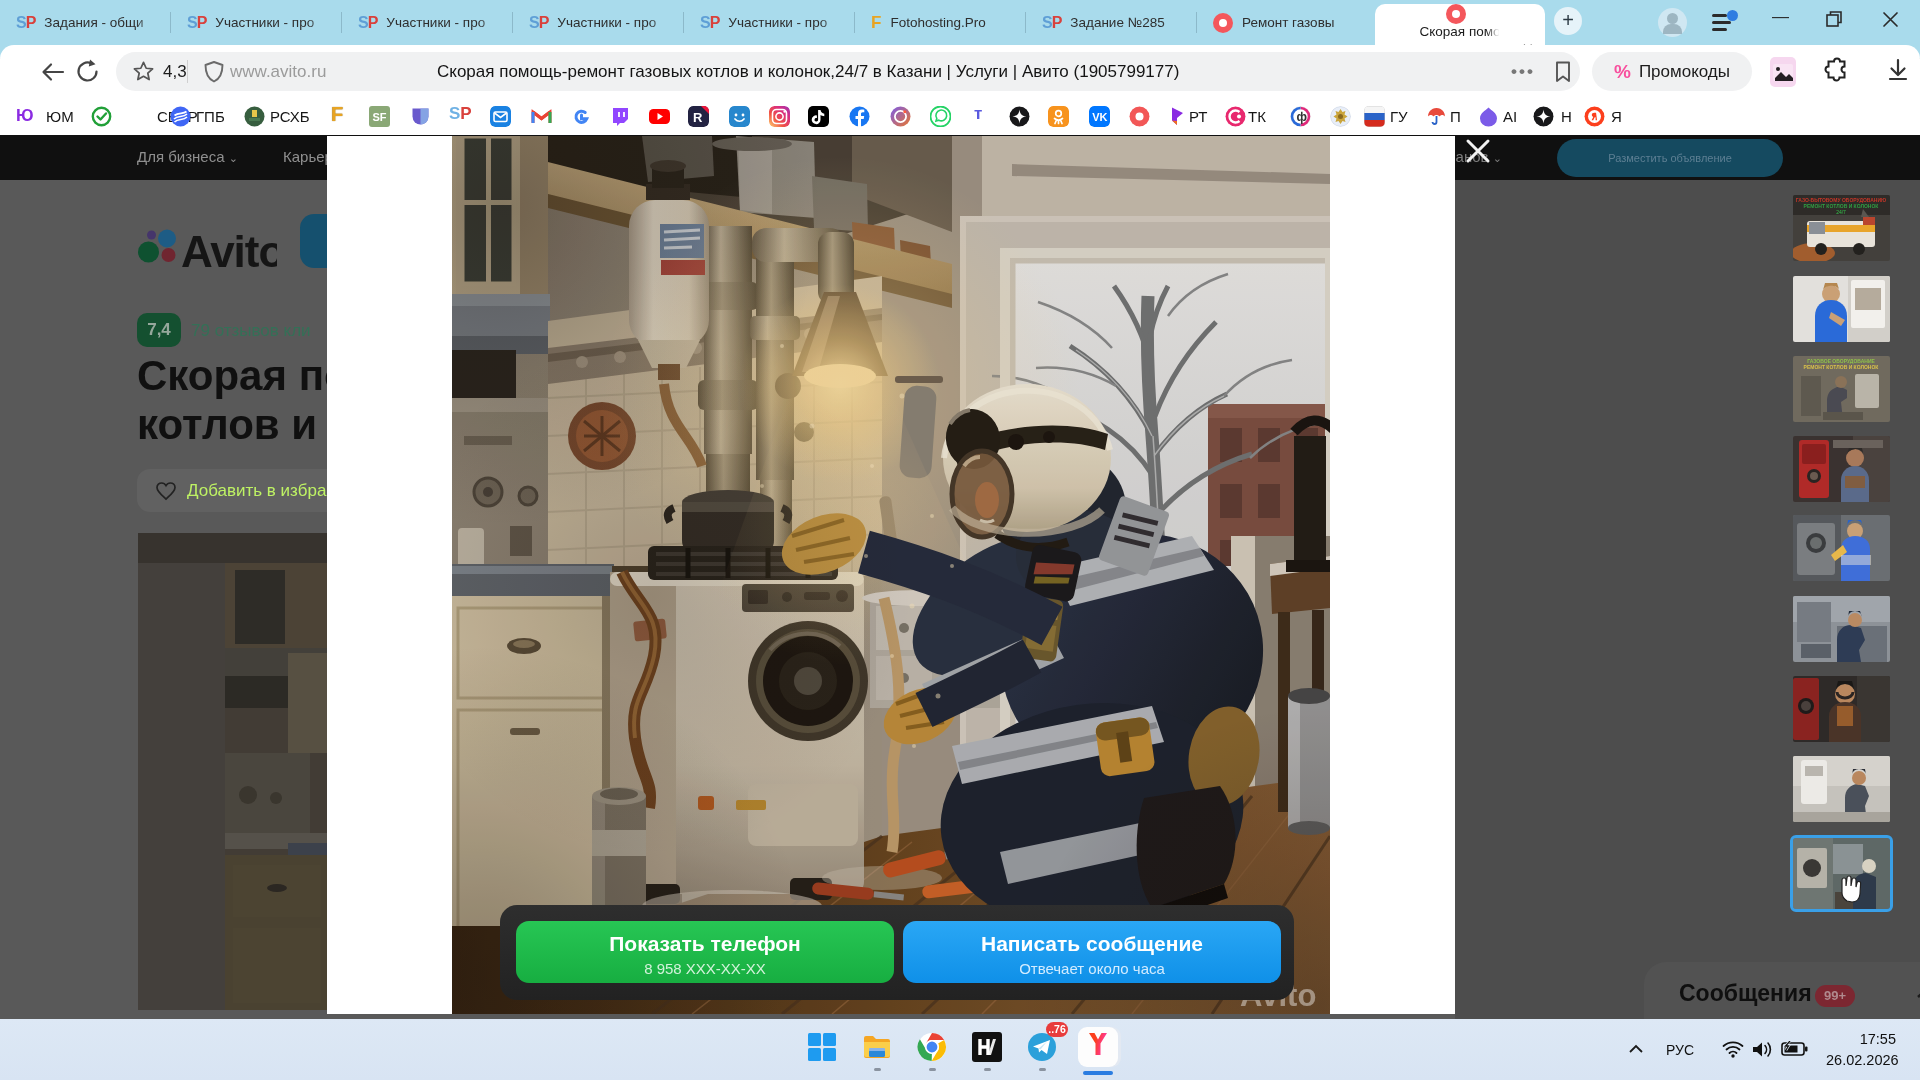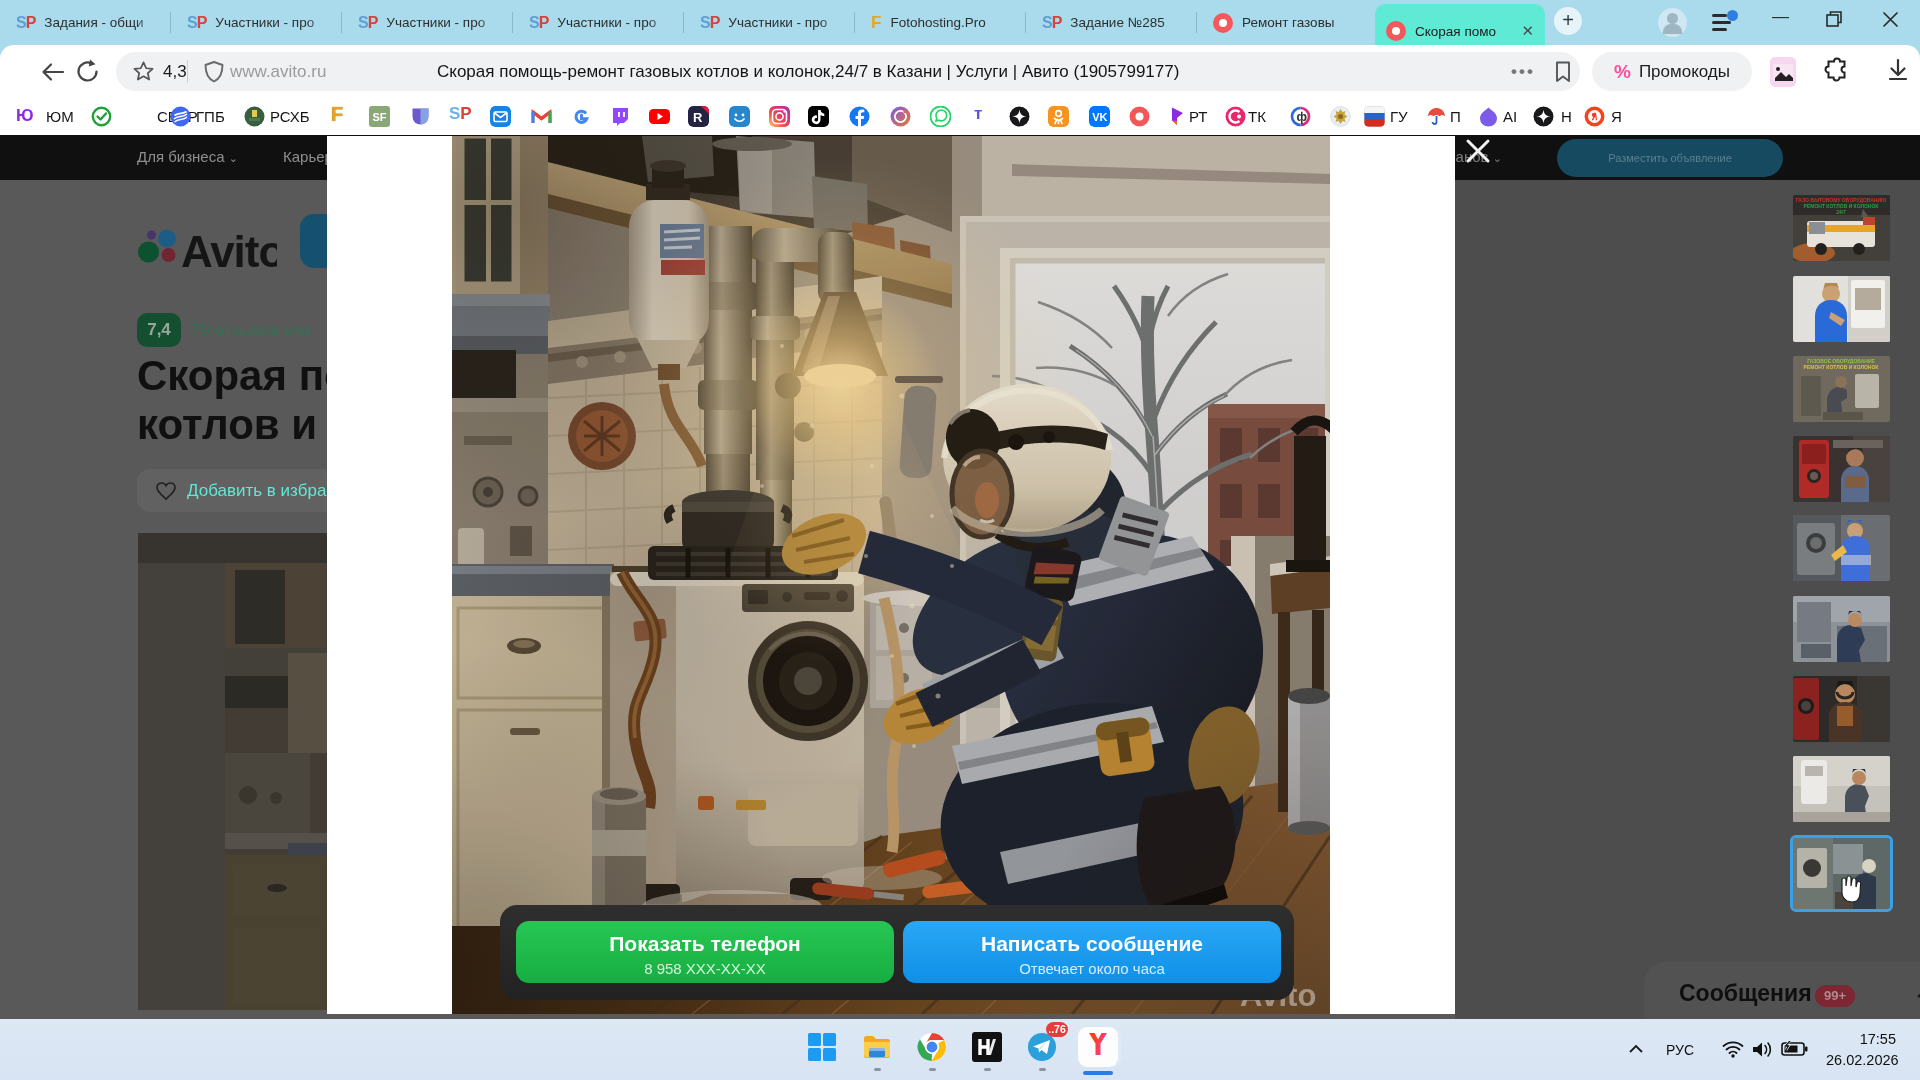--- a/index.html
+++ b/index.html
@@ -5,21 +5,21 @@
 *{box-sizing:border-box;}
 .abs{position:absolute;}
 #stage{position:relative;width:1920px;height:1080px;background:#5a5a5a;}
 
 #tabbar{left:0;top:0;width:1920px;height:58px;background:#a9dbec;}
 .tab{position:absolute;top:0;height:45px;display:flex;align-items:center;font-size:13.5px;color:#2e2e2e;white-space:nowrap;overflow:hidden;}
 .tabsep{position:absolute;top:12px;width:1px;height:21px;background:#8cb9ca;}
 .spico{font-weight:700;font-size:16px;letter-spacing:-1px;margin-right:9px;}
 .spico b{color:#5f9fd6;font-weight:700;}.spico i{color:#d9413c;font-style:normal;}
 .fadeR{-webkit-mask-image:linear-gradient(90deg,#000 82%,transparent 98%);mask-image:linear-gradient(90deg,#000 82%,transparent 98%);}
-#activetab{left:1375px;top:4px;width:170px;height:54px;background:#5eead4;border-radius:10px;display:flex;align-items:center;padding:0 11px;font-size:13.5px;color:#1c1c1c;}
+#activetab{left:1375px;top:4px;width:170px;height:54px;background:#ffffff;border-radius:10px;display:flex;align-items:center;padding:0 11px;font-size:13.5px;color:#1c1c1c;flex-direction:column;}
 .redico{width:20px;height:20px;border-radius:50%;background:#f4575c;position:relative;flex:0 0 20px;margin-right:9px;}
 .redico:after{content:"";position:absolute;left:6px;top:6px;width:8px;height:8px;border-radius:50%;background:#fff;}
 .tabx{margin-left:auto;color:#4a4a4a;font-size:15px;}
 #plusbtn{left:1554px;top:7px;width:28px;height:28px;border-radius:50%;background:#e6f3f9;color:#2c3a44;font-size:20px;text-align:center;line-height:26px;}
 #avatarbtn{left:1658px;top:8px;width:29px;height:29px;border-radius:50%;background:#cfe7f2;}
 #avatarbtn:before{content:"";position:absolute;left:9px;top:5px;width:11px;height:11px;border-radius:50%;background:#9db6c2;}
 #avatarbtn:after{content:"";position:absolute;left:5px;top:16px;width:19px;height:10px;border-radius:8px 8px 0 0;background:#9db6c2;}
 .wbtn{top:13px;color:#2b2b2b;font-size:17px;line-height:18px;}
 
 #chrome{left:0;top:45px;width:1920px;height:90px;background:#ffffff;border-radius:14px 14px 0 0;z-index:5;}
@@ -33,21 +33,21 @@
 .bi.rnd{border-radius:50%;}
 .bl{position:absolute;top:9px;font-size:15px;color:#161616;}
 
 #page{left:0;top:135px;width:1920px;height:884px;background:#595959;overflow:hidden;}
 #pageR{left:1455px;top:135px;width:465px;height:884px;background:#4d4d4d;}
 #avheader{left:0;top:0;width:1920px;height:45px;background:#101010;color:#8f8f8f;font-size:15px;}
 .avbtn{left:1557px;top:4px;width:226px;height:38px;background:#154a60;border-radius:22px;color:#5d7f93;font-size:11px;text-align:center;line-height:38px;}
 #ratingbadge{left:137px;top:178px;width:44px;height:34px;background:#145030;border-radius:10px;color:#96a89c;font-size:17px;font-weight:700;text-align:center;line-height:34px;}
 #reviews{left:191px;top:186px;color:#347057;font-size:17px;}
 #headline{left:137px;top:216px;width:600px;color:#101010;font-size:42px;font-weight:700;line-height:49px;letter-spacing:0;}
-#favpill{left:137px;top:334px;width:300px;height:43px;background:#616161;border-radius:13px;color:#5eead4;font-size:17px;display:flex;align-items:center;padding-left:18px;}
+#favpill{left:137px;top:334px;width:300px;height:43px;background:#616161;border-radius:13px;color:#bef264;font-size:17px;display:flex;align-items:center;padding-left:18px;}
 #kazan{left:1577px;top:82px;width:240px;color:#8f8f8f;font-size:19px;line-height:30px;}
 #msgbox{left:1644px;top:827px;width:319px;height:57px;background:#525252;border-radius:22px 22px 0 0;color:#0f0f0f;}
 #msgbadge{left:171px;top:23px;width:40px;height:22px;background:#7c2731;border-radius:11px;color:#b08a8e;font-size:13px;font-weight:700;text-align:center;line-height:22px;position:absolute;}
 
 #modal{left:327px;top:136px;width:1128px;height:878px;background:#ffffff;}
 #photo{left:452px;top:136px;width:878px;height:878px;}
 #closex{left:1464px;top:137px;width:28px;height:28px;}
 
 .thumb{position:absolute;left:1793px;width:97px;height:66px;border-radius:2px;overflow:hidden;}
 #thumb9{outline:3px solid #3aa0e8;border-radius:3px;}

